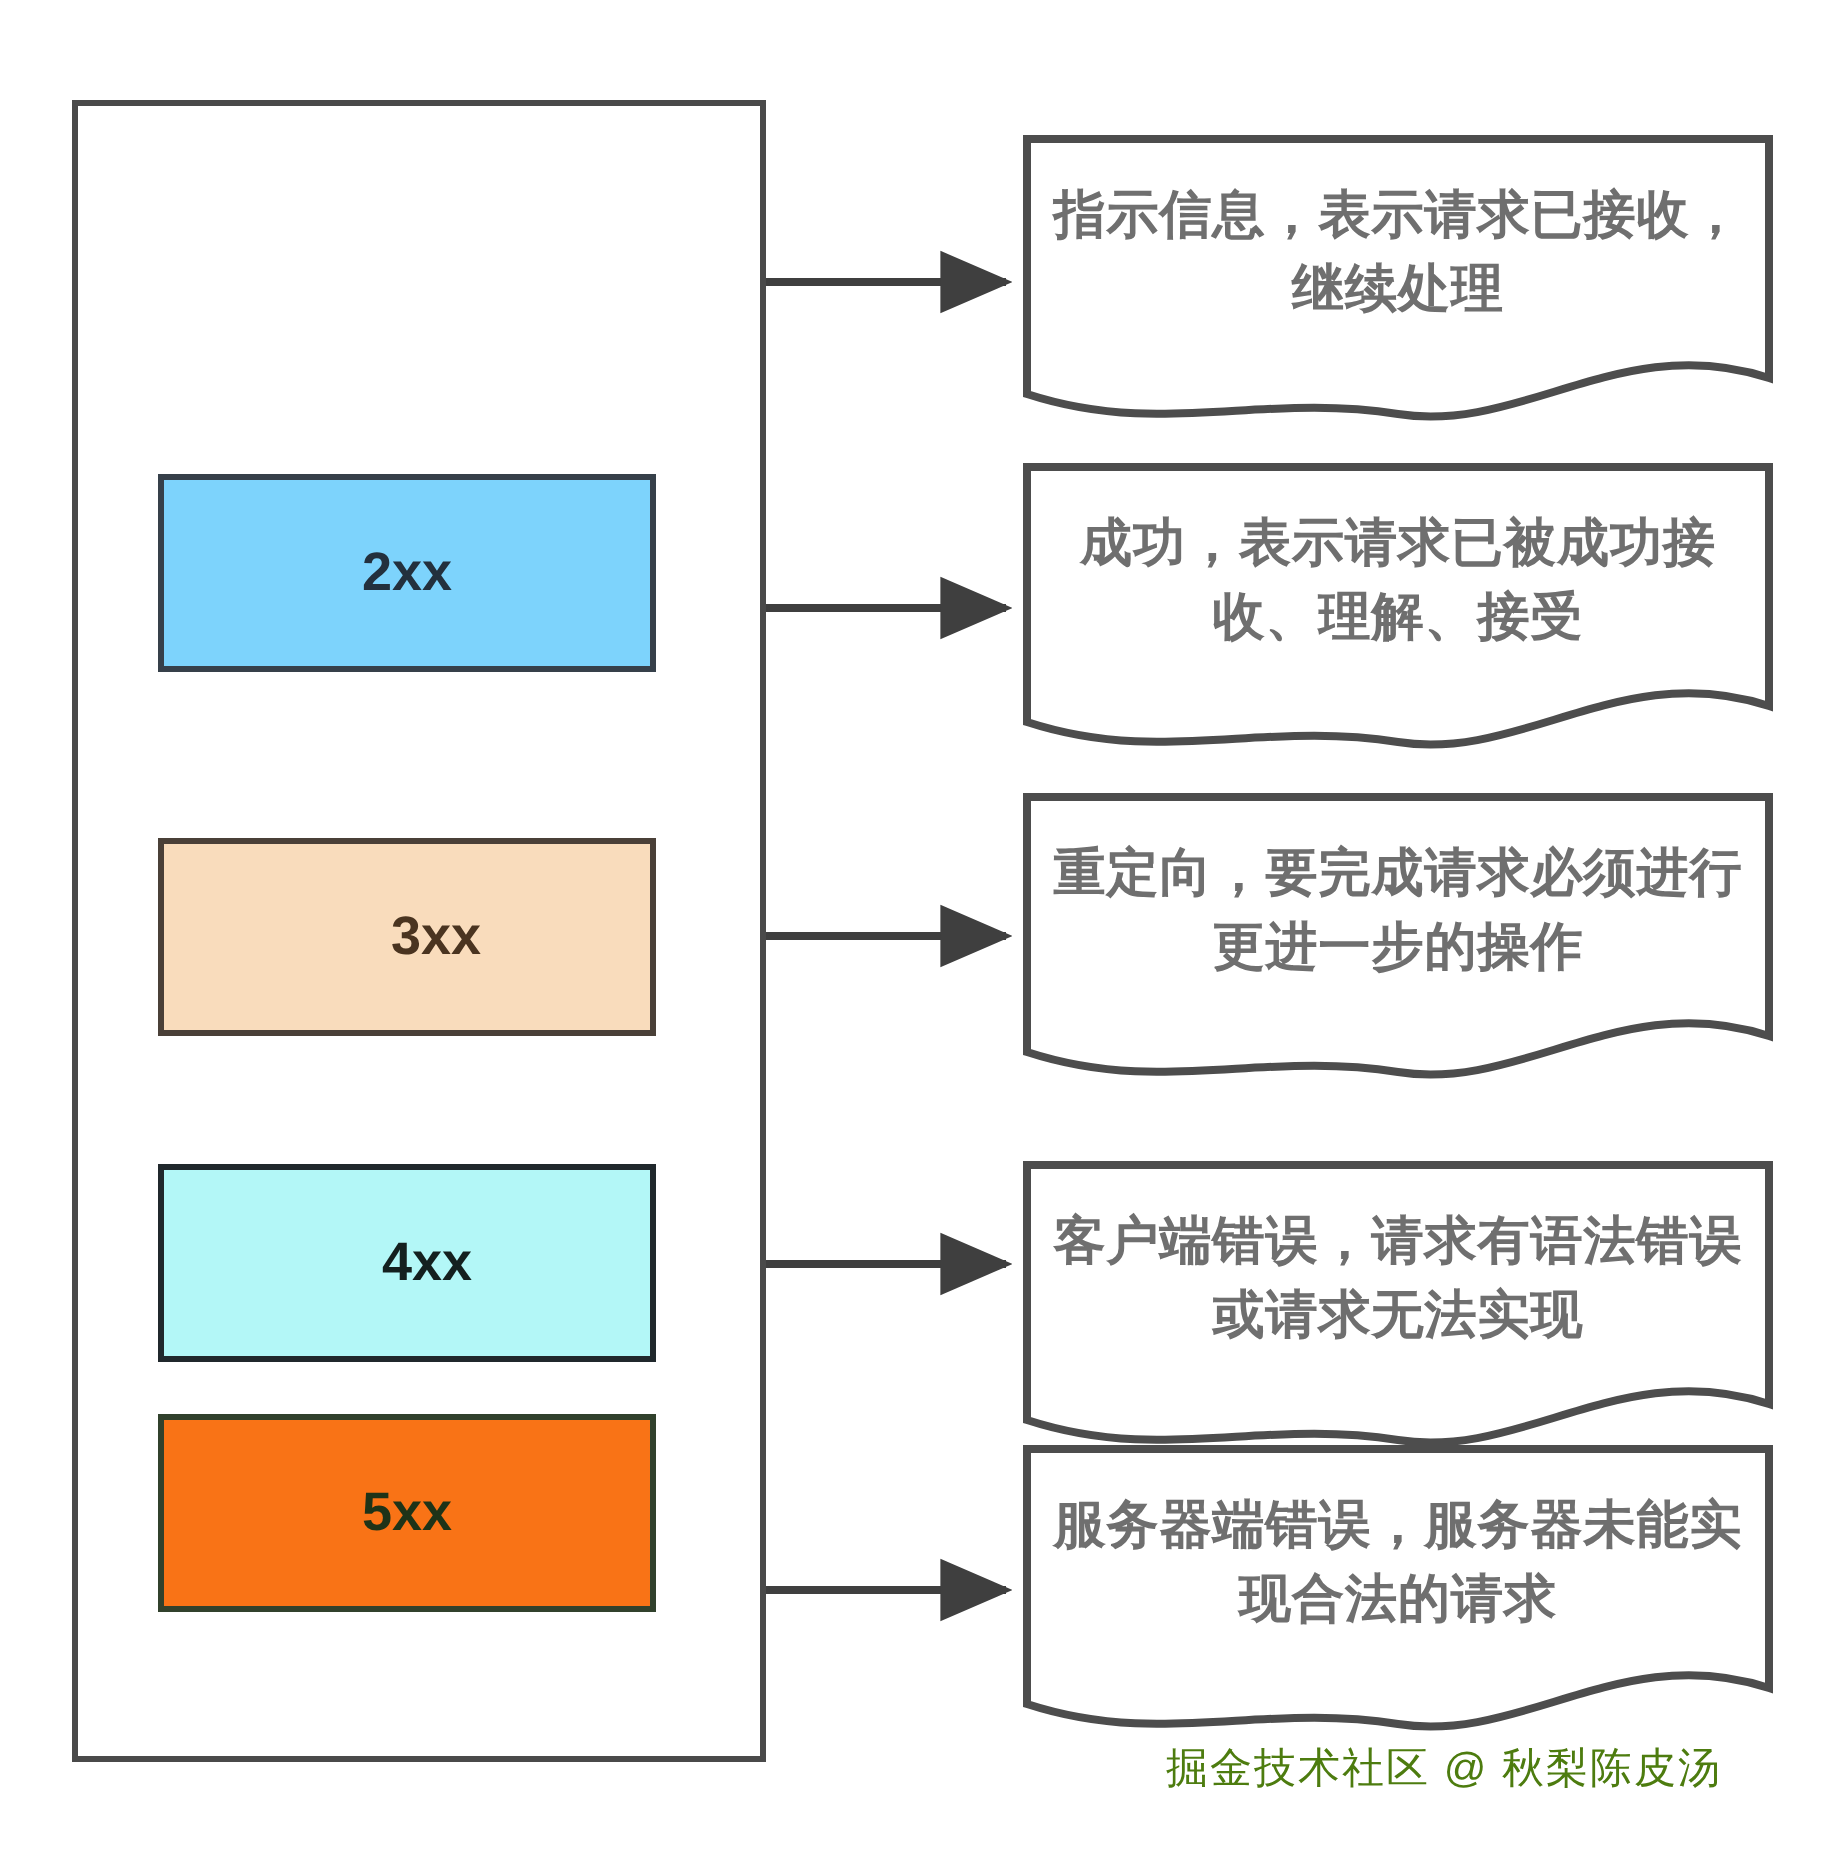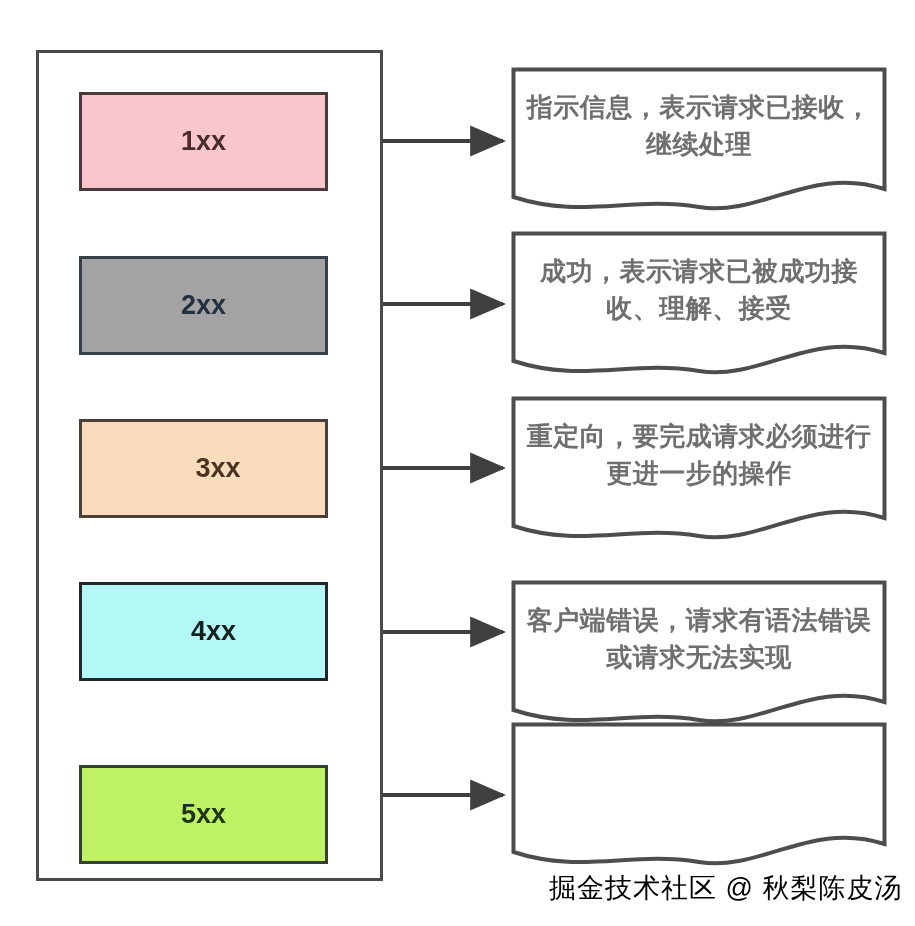--- a/index.html
+++ b/index.html
@@ -56,24 +56,24 @@
     justify-content: center;
   }
   .status-box .code-label {
     font-size: 27px;
     font-weight: bold;
     letter-spacing: 0px;
     line-height: 1;
   }
 
   .status-box.s1 { top: 92px;  background: #f9c6cd; border-color: #4a3a3c; }
-  .status-box.s2 { top: 256px; background: #a3a3a3; border-color: #36404a; }
+  .status-box.s2 { top: 237px; background: #7dd3fc; border-color: #36404a; }
   .status-box.s3 { top: 419px; background: #f9dcbc; border-color: #4a4038; padding-left: 29px; }
   .status-box.s4 { top: 582px; background: #b3f7f7; border-color: #20282c; padding-left: 20px; }
-  .status-box.s5 { top: 765px; background: #bef264; border-color: #31412c; }
+  .status-box.s5 { top: 707px; background: #f97316; border-color: #31412c; }
 
   .status-box.s1 .code-label { color: #4a2b2e; }
   .status-box.s2 .code-label { color: #23303d; }
   .status-box.s3 .code-label { color: #4a3420; }
   .status-box.s4 .code-label { color: #14201f; }
   .status-box.s5 .code-label { color: #1e3318; }
 
   
   .note-box {
     position: absolute;
@@ -108,22 +108,22 @@
   .note-box.n4 { top: 580px; }
   .note-box.n5 { top: 722px; }
 
   
   .watermark {
     position: absolute;
     left: 549px;
     top: 872px;
     width: 346px;
     text-align: center;
-    font-size: 27px;
-    color: #000000;
+    font-size: 21px;
+    color: #4d7c0f;
     letter-spacing: 1px;
     line-height: 1.2;
     white-space: nowrap;
   }
 </style>
 </head>
 <body>
 
 <div id="diagram-root">
 
@@ -138,23 +138,20 @@
       <line x1="328" y1="141" x2="503" y2="141" marker-end="url(#arrowhead)"></line>
       <line x1="328" y1="304" x2="503" y2="304" marker-end="url(#arrowhead)"></line>
       <line x1="328" y1="468" x2="503" y2="468" marker-end="url(#arrowhead)"></line>
       <line x1="328" y1="632" x2="503" y2="632" marker-end="url(#arrowhead)"></line>
       <line x1="328" y1="795" x2="503" y2="795" marker-end="url(#arrowhead)"></line>
     </g>
   </svg>
 
   <div class="outer-container"></div>
 
-  <div class="status-box s1">
-    <span class="code-label">1xx</span>
-  </div>
   <div class="status-box s2">
     <span class="code-label">2xx</span>
   </div>
   <div class="status-box s3">
     <span class="code-label">3xx</span>
   </div>
   <div class="status-box s4">
     <span class="code-label">4xx</span>
   </div>
   <div class="status-box s5">
@@ -190,17 +187,19 @@
       <path d="M 2.5 2.5 L 373.5 2.5 L 373.5 122 C 300 98 250 150 188 140 C 120 129 70 152 2.5 130 Z" fill="#ffffff" stroke="#4d4d4d" stroke-width="4" stroke-linejoin="miter" stroke-linecap="square"></path>
     </svg>
     <div class="note-text">客户端错误，请求有语法错误
 或请求无法实现</div>
   </div>
 
   <div class="note-box n5">
     <svg class="note-shape" viewBox="0 0 376 146" preserveAspectRatio="none">
       <path d="M 2.5 2.5 L 373.5 2.5 L 373.5 122 C 300 98 250 150 188 140 C 120 129 70 152 2.5 130 Z" fill="#ffffff" stroke="#4d4d4d" stroke-width="4" stroke-linejoin="miter" stroke-linecap="square"></path>
     </svg>
+    <div class="note-text">服务器端错误，服务器未能实
+现合法的请求</div>
   </div>
 
   <div class="watermark">掘金技术社区 @ 秋梨陈皮汤</div>
 
 </div>
 
 </body></html>

